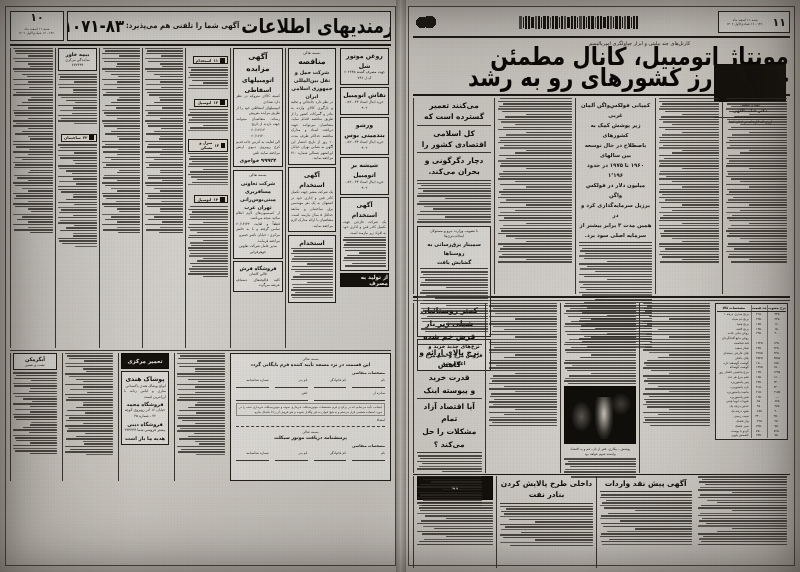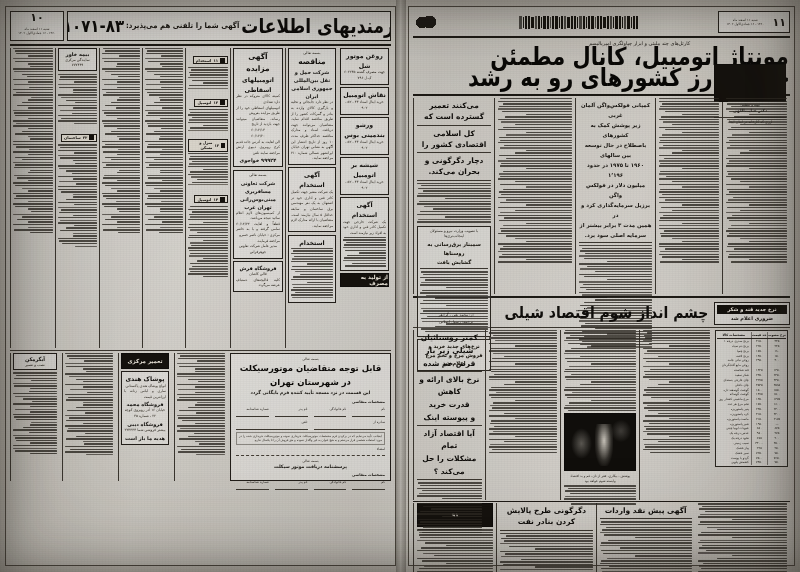--- a/index.html
+++ b/index.html
@@ -569,37 +569,20 @@
               </div>
             </div>
             <div class="boxnote" style="margin-top:2px;">
               <div class="h">نرخ‌های جدید خرید و فروش مرغ و تخم مرغ اعلام شد</div>
             </div>
           </div>
         </div>
 
         <div class="hr-thick" style="margin-top:2px;"></div>
 
-        <div style="display:flex;align-items:flex-end;gap:3px;">
-          <div style="width:76px;">
-            <div class="adbox">
-              <div class="blk">نرخ جدید قند و شکر</div>
-              <div class="t">ضروری اعلام شد</div>
-            </div>
-          </div>
-          <div style="flex:1;text-align:center;">
-            <div class="sub-hl big">چشم انداز شوم اقتصاد شیلی</div>
-          </div>
-          <div style="width:86px;">
-            <div class="byline">
-              <span>از: محمد نقی ـ گرانفر</span><br>
-              <span>ترجمه: رسول اصلانی</span>
-            </div>
-          </div>
-        </div>
         <div class="hr-thin"></div>
 
         <div class="cols" style="height:170px;">
 
           <div class="col" style="width:80px;padding:0 2px;">
             <div class="ptable">
               <table>
                 <thead>
                   <tr>
                     <th>نرخ مصوب</th>
@@ -995,21 +978,21 @@
                 <i style="width:92%"></i>
                 <i style="width:98%"></i>
               <i style="width:100%"></i>
                 <i style="width:90%"></i>
                 <i style="width:99%"></i>
                 <i style="width:97%"></i>
 
             </div>
           </div>
           <div class="col rule-l" style="width:100px;">
-            <div class="sub-hl">دگرگونی طرح پالایش کردن بنادر نفت</div>
+            <div class="sub-hl">داخلی طرح پالایش کردن بنادر نفت</div>
             <div class="hr-thin"></div>
             <div class="body-lines">
               <i style="width:100%"></i>
                 <i style="width:94%"></i>
                 <i style="width:99%"></i>
                 <i style="width:96%"></i>
               <i style="width:100%"></i>
                 <i style="width:91%"></i>
                 <i style="width:98%"></i>
                 <i style="width:100%"></i>
@@ -1583,21 +1566,20 @@
             </div>
           </div>
         </div>
 
         <div class="hr-thin"></div>
 
         <div style="display:flex;gap:3px;height:128px;">
           <div style="flex:1;">
             <div class="formbox" style="height:100%;">
               <div class="bism">بسمه تعالی</div>
-              <div class="ftitle">قابل توجه متقاضیان موتورسیکلت در شهرستان تهران</div>
               <div class="fsub">این قسمت در نزد مسجد تأیید کننده فرم بایگانی گردد</div>
               <div class="flabel">مشخصات متقاضی</div>
               <div class="fields">
                 <div class="field"><span class="fl">نام</span><div class="line"></div></div>
                 <div class="field"><span class="fl">نام خانوادگی</span><div class="line"></div></div>
                 <div class="field"><span class="fl">نام پدر</span><div class="line"></div></div>
                 <div class="field"><span class="fl">شماره شناسنامه</span><div class="line"></div></div>
               </div>
               <div class="fields">
                 <div class="field"><span class="fl">صادره از</span><div class="line"></div></div>

